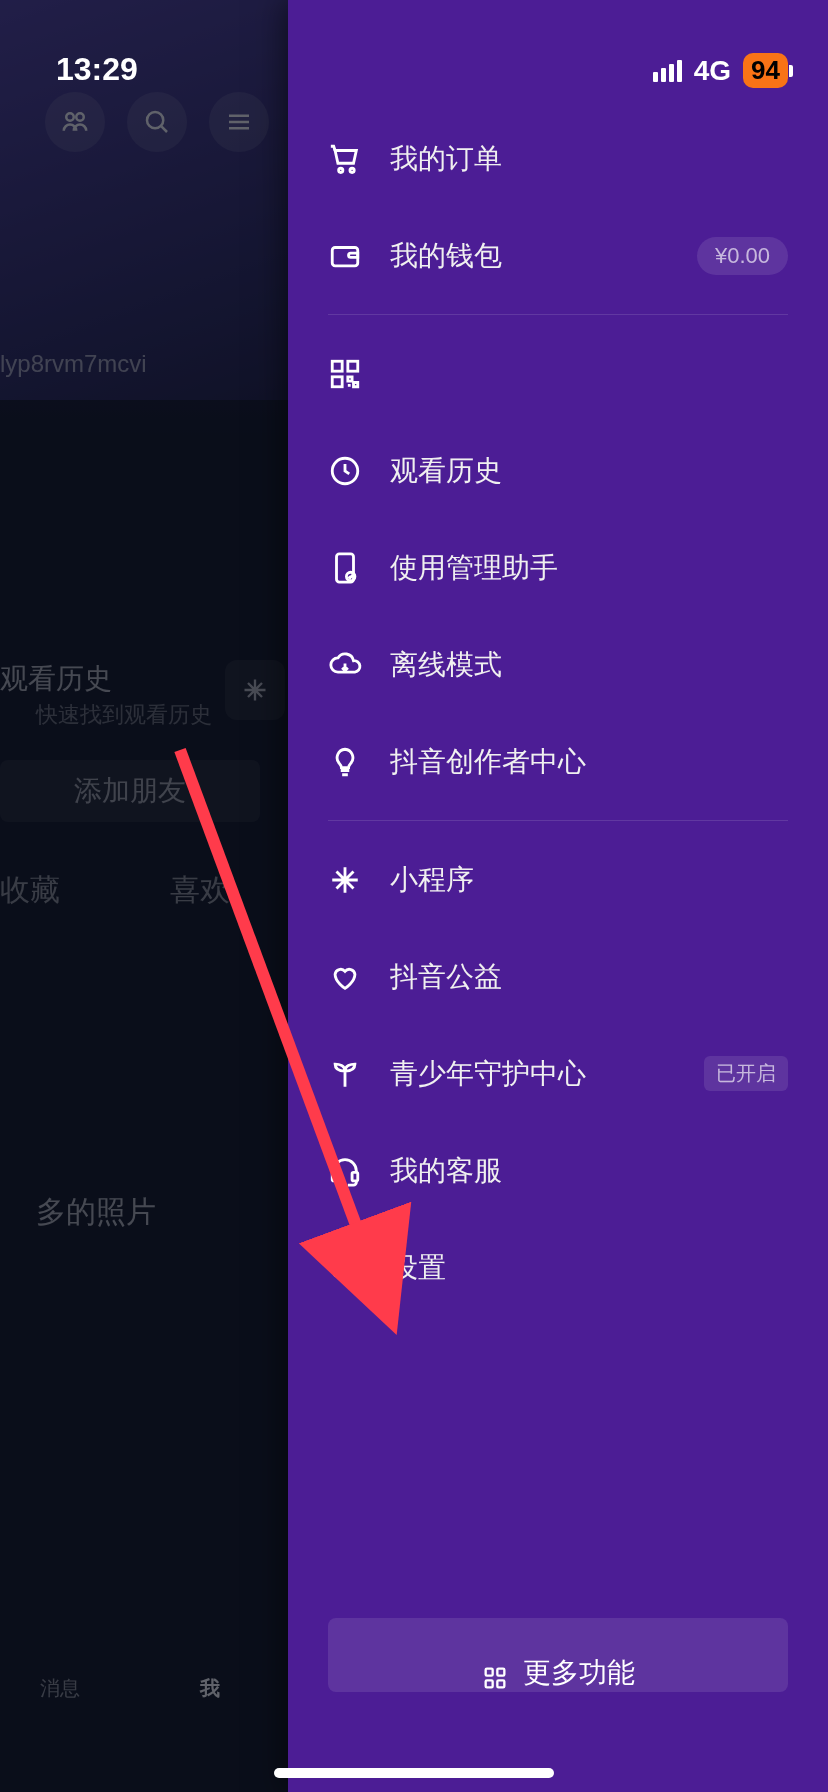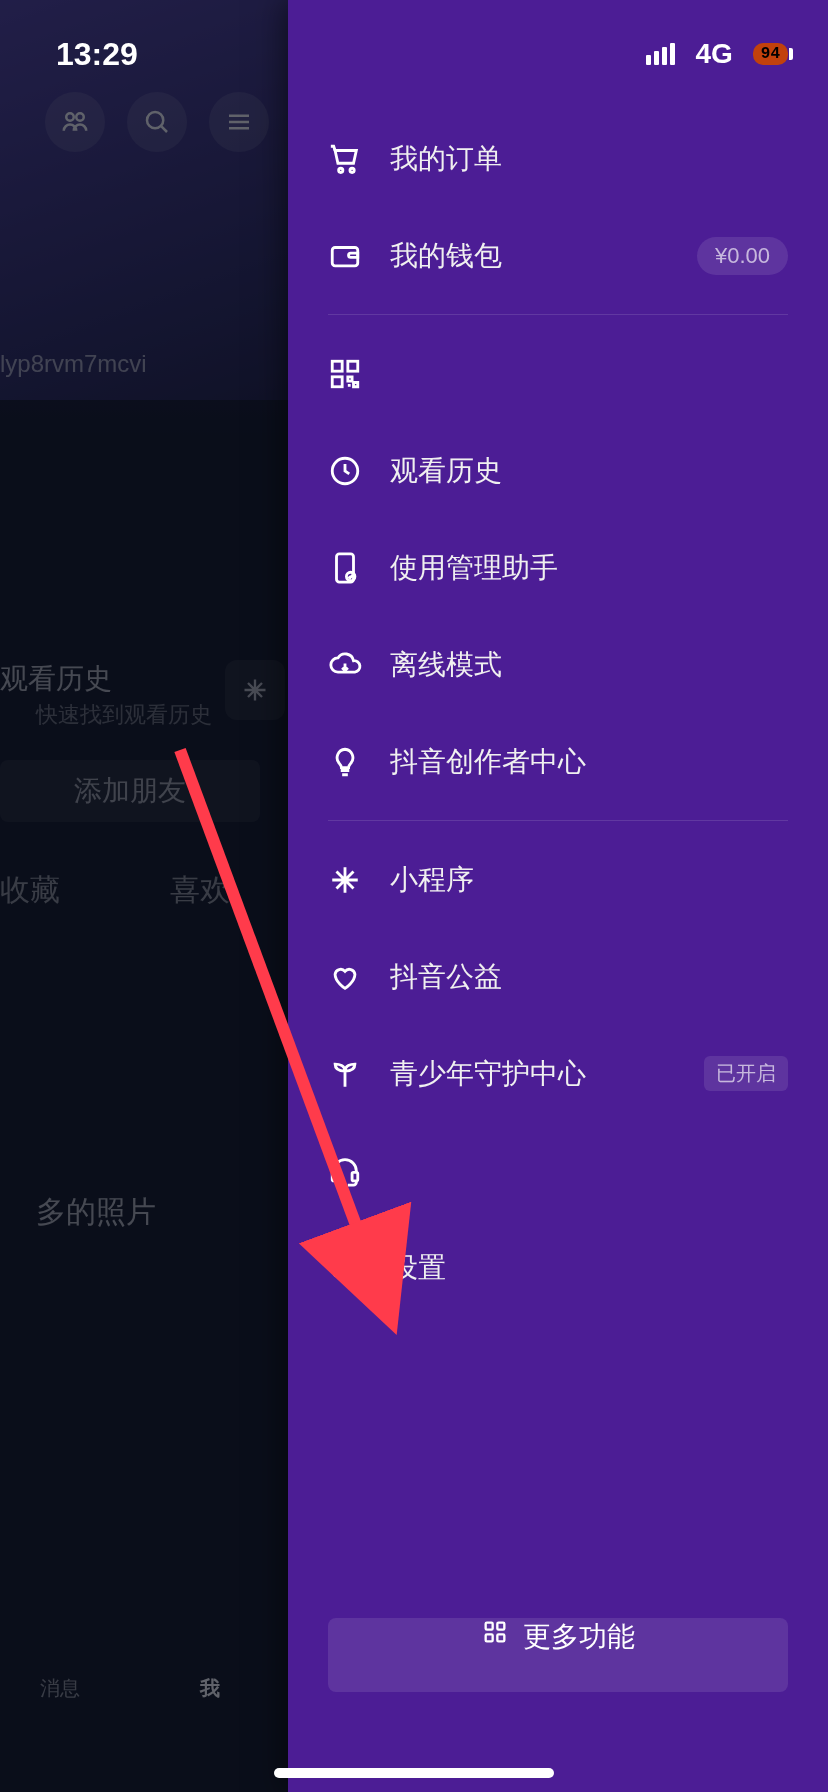--- a/index.html
+++ b/index.html
@@ -70,41 +70,40 @@
       display: flex; gap: 120px;
       font-size: 20px;
     }
     .bg-nav-item { color: rgba(255,255,255,0.55); }
     .bg-nav-item.active { color: #fff; font-weight: 600; }
 
     
     .status-bar {
       position: absolute; top: 0; left: 0; right: 0;
       height: 88px;
-      display: flex; align-items: center; justify-content: space-between;
+      display: flex; align-items: flex-end; justify-content: space-between;
       padding: 20px 40px 0 56px;
       z-index: 100;
       color: #fff; font-weight: 600;
     }
     .status-time { font-size: 32px; }
     .status-right { display: flex; align-items: center; gap: 8px; }
     .signal-bars { display: flex; align-items: flex-end; gap: 3px; }
     .signal-bars span { width: 5px; background: #fff; border-radius: 1px; }
     .signal-bars span:nth-child(1){height:10px}
     .signal-bars span:nth-child(2){height:14px}
     .signal-bars span:nth-child(3){height:18px}
     .signal-bars span:nth-child(4){height:22px}
-    .network { font-size: 28px; margin: 0 12px; }
+    .network { font-size: 28px; margin: 0 4px; }
     .battery {
       display: flex; align-items: center;
-      background: #c2410c; color: #000;
+      background: #f97316; color: #000;
       border-radius: 10px; padding: 2px 8px;
-      font-size: 16px; font-weight: 700;
+      font-size: 26px; font-weight: 700;
       position: relative;
-      font-family: Liberation Mono, monospace;
     }
     .battery::after {
       content: ''; position: absolute; right: -5px; top: 50%;
       transform: translateY(-50%);
       width: 4px; height: 12px; background: #fff; border-radius: 0 2px 2px 0;
     }
 
     
     .drawer {
       position: absolute; top: 0; right: 0;
@@ -150,21 +149,21 @@
     .drawer-divider {
       height: 1px; background: rgba(255,255,255,0.12);
       margin: 10px 0;
     }
     .more-functions {
       position: absolute;
       bottom: 100px; left: 40px; right: 40px;
       height: 74px;
       background: rgba(255,255,255,0.1);
       border-radius: 8px;
-      display: flex; align-items: flex-start; justify-content: center;
+      display: flex; align-items: flex-end; justify-content: center;
       gap: 14px;
       color: #fff; font-size: 28px;
     }
     .more-functions svg { width: 28px; height: 28px; stroke: #fff; fill: none; stroke-width: 2; }
 
     
     .home-indicator {
       position: absolute; bottom: 14px; left: 50%;
       transform: translateX(-50%);
       width: 280px; height: 10px;
@@ -350,20 +349,21 @@
 
     <div class="drawer-item">
       <span class="drawer-icon">
         <svg viewBox="0 0 24 24">
             <path d="M4 13v-1a8 8 0 0116 0v1"></path>
             <rect x="3" y="13" width="4" height="6" rx="1"></rect>
             <rect x="17" y="13" width="4" height="6" rx="1"></rect>
             <path d="M20 19v1a2 2 0 01-2 2h-4"></path>
           </svg>
       </span>
+      <span class="drawer-label">我的客服</span>
     </div>
 
     <div class="drawer-item">
       <span class="drawer-icon">
         <svg viewBox="0 0 24 24">
             <path d="M12 3l7 4v10l-7 4-7-4V7l7-4z"></path>
             <circle cx="12" cy="12" r="3"></circle>
           </svg>
       </span>
       <span class="drawer-label">设置</span>

